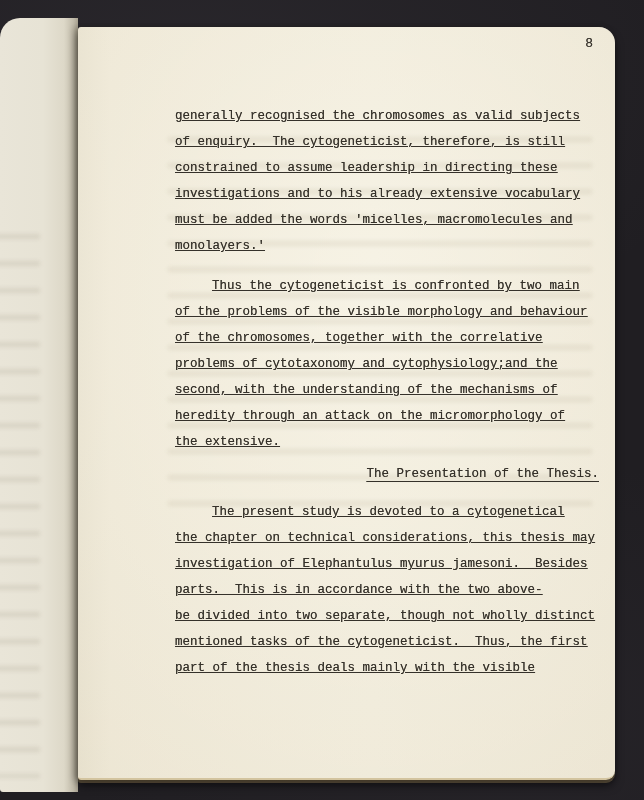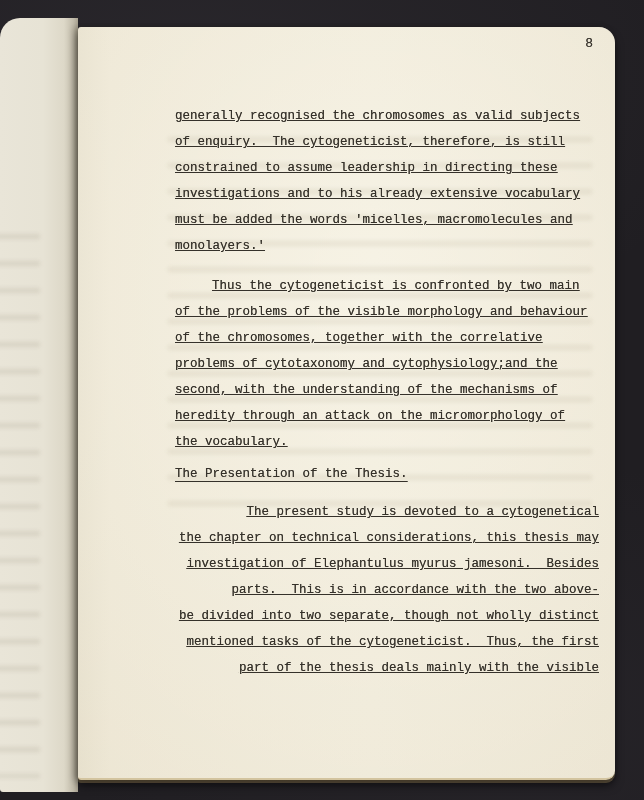--- a/index.html
+++ b/index.html
@@ -105,20 +105,21 @@
   .line.indent { padding-left: 37px; }
   .heading {
     margin-top: 6px;
     margin-bottom: 12px;
     height: 26px;
     line-height: 26px;
     white-space: pre;
     text-decoration: underline;
     text-underline-offset: 4px;
     text-decoration-thickness: 1.2px;
+    text-align: right;
   }
 </style>
 </head>
 <body>
 
 <div class="scene">
 
   <div class="prev-page">
     <div class="ghost-col"></div>
   </div>
@@ -140,26 +141,26 @@
         <div class="line">monolayers.'</div>
       </div>
 
       <div class="para">
         <div class="line indent">Thus the cytogeneticist is confronted by two main</div>
         <div class="line">of the problems of the visible morphology and behaviour</div>
         <div class="line">of the chromosomes, together with the correlative</div>
         <div class="line">problems of cytotaxonomy and cytophysiology;and the</div>
         <div class="line">second, with the understanding of the mechanisms of</div>
         <div class="line">heredity through an attack on the micromorphology of</div>
-        <div class="line">the vocabulary.</div>
+        <div class="line">the extensive.</div>
       </div>
 
       <div class="heading">The Presentation of the Thesis.</div>
 
-      <div class="para" style="margin-top:4px;text-align:right;">
+      <div class="para" style="margin-top:4px;">
         <div class="line indent">The present study is devoted to a cytogenetical</div>
         <div class="line">the chapter on technical considerations, this thesis may</div>
         <div class="line">investigation of Elephantulus myurus jamesoni.  Besides</div>
         <div class="line">parts.  This is in accordance with the two above-</div>
         <div class="line">be divided into two separate, though not wholly distinct</div>
         <div class="line">mentioned tasks of the cytogeneticist.  Thus, the first</div>
         <div class="line">part of the thesis deals mainly with the visible</div>
       </div>
 
     </div>

